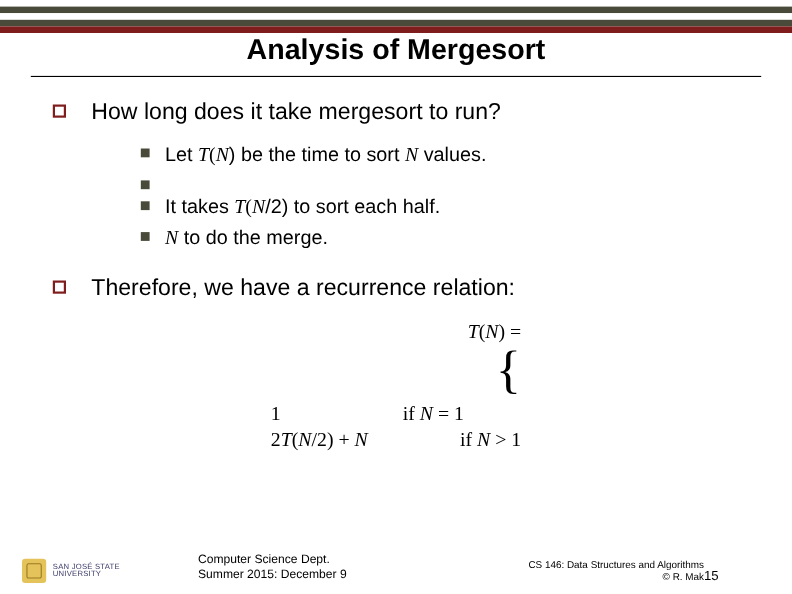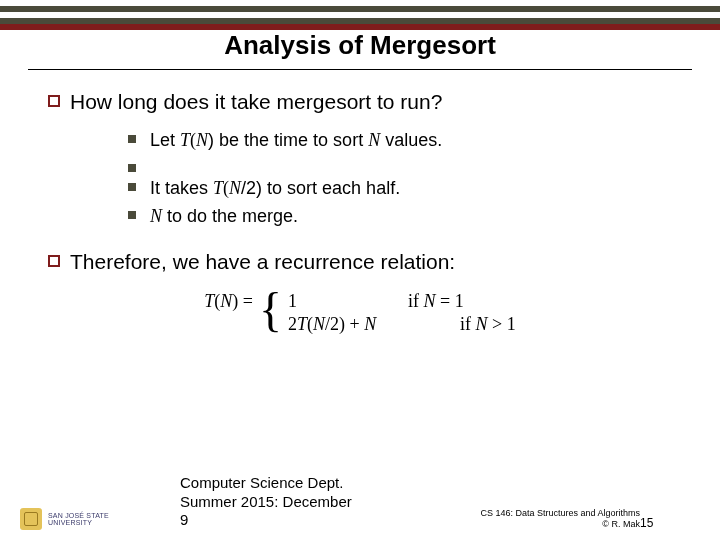--- a/index.html
+++ b/index.html
@@ -26,21 +26,21 @@
     border: none;
     border-top: 1.5px solid #000;
     margin: 0 28px 0 28px;
   }
   .content {
     padding: 18px 48px 0 48px;
   }
   .bullet-row {
     display: flex;
     align-items: flex-start;
-    gap: 10px;
+    gap: 23px;
     margin-bottom: 12px;
   }
   .square-open {
     width: 12px; height: 12px;
     border: 2px solid #7f1c1c;
     margin-top: 7px;
     flex-shrink: 0;
   }
   .bullet-text {
     font-size: 21px;
@@ -67,23 +67,24 @@
   }
   .serif-i { font-family: "Times New Roman", Times, serif; font-style: italic; }
   .serif   { font-family: "Times New Roman", Times, serif; }
   .eq-wrap {
     display: flex;
     justify-content: center;
     margin-top: 14px;
   }
   .eq {
     display: flex;
-    align-items: flex-start;
+    align-items: flex-end;
     gap: 6px;
     font-size: 18px;
+    flex-direction: column;
   }
   .brace {
     font-family: "Times New Roman", Times, serif;
     font-size: 48px;
     line-height: 0.8;
     padding-bottom: 4px;
   }
   .cases { display: flex; flex-direction: column; gap: 2px; }
   .case-row { display: flex; align-items: baseline; }
   .case-val { min-width: 112px; }
@@ -115,21 +116,21 @@
     border: 1px solid #9a7a20;
     border-radius: 2px;
   }
   .logo-text {
     font-size: 7px;
     line-height: 1.05;
     color: #3a3a6a;
     letter-spacing: 0.2px;
   }
   .footer-left {
-    font-size: 15px;
+    font-size: 11px;
     line-height: 1.25;
     width: 180px;
   }
   .footer-center {
     font-size: 9px;
     line-height: 1.25;
     text-align: right;
     flex: 1;
   }
   .footer-right {

